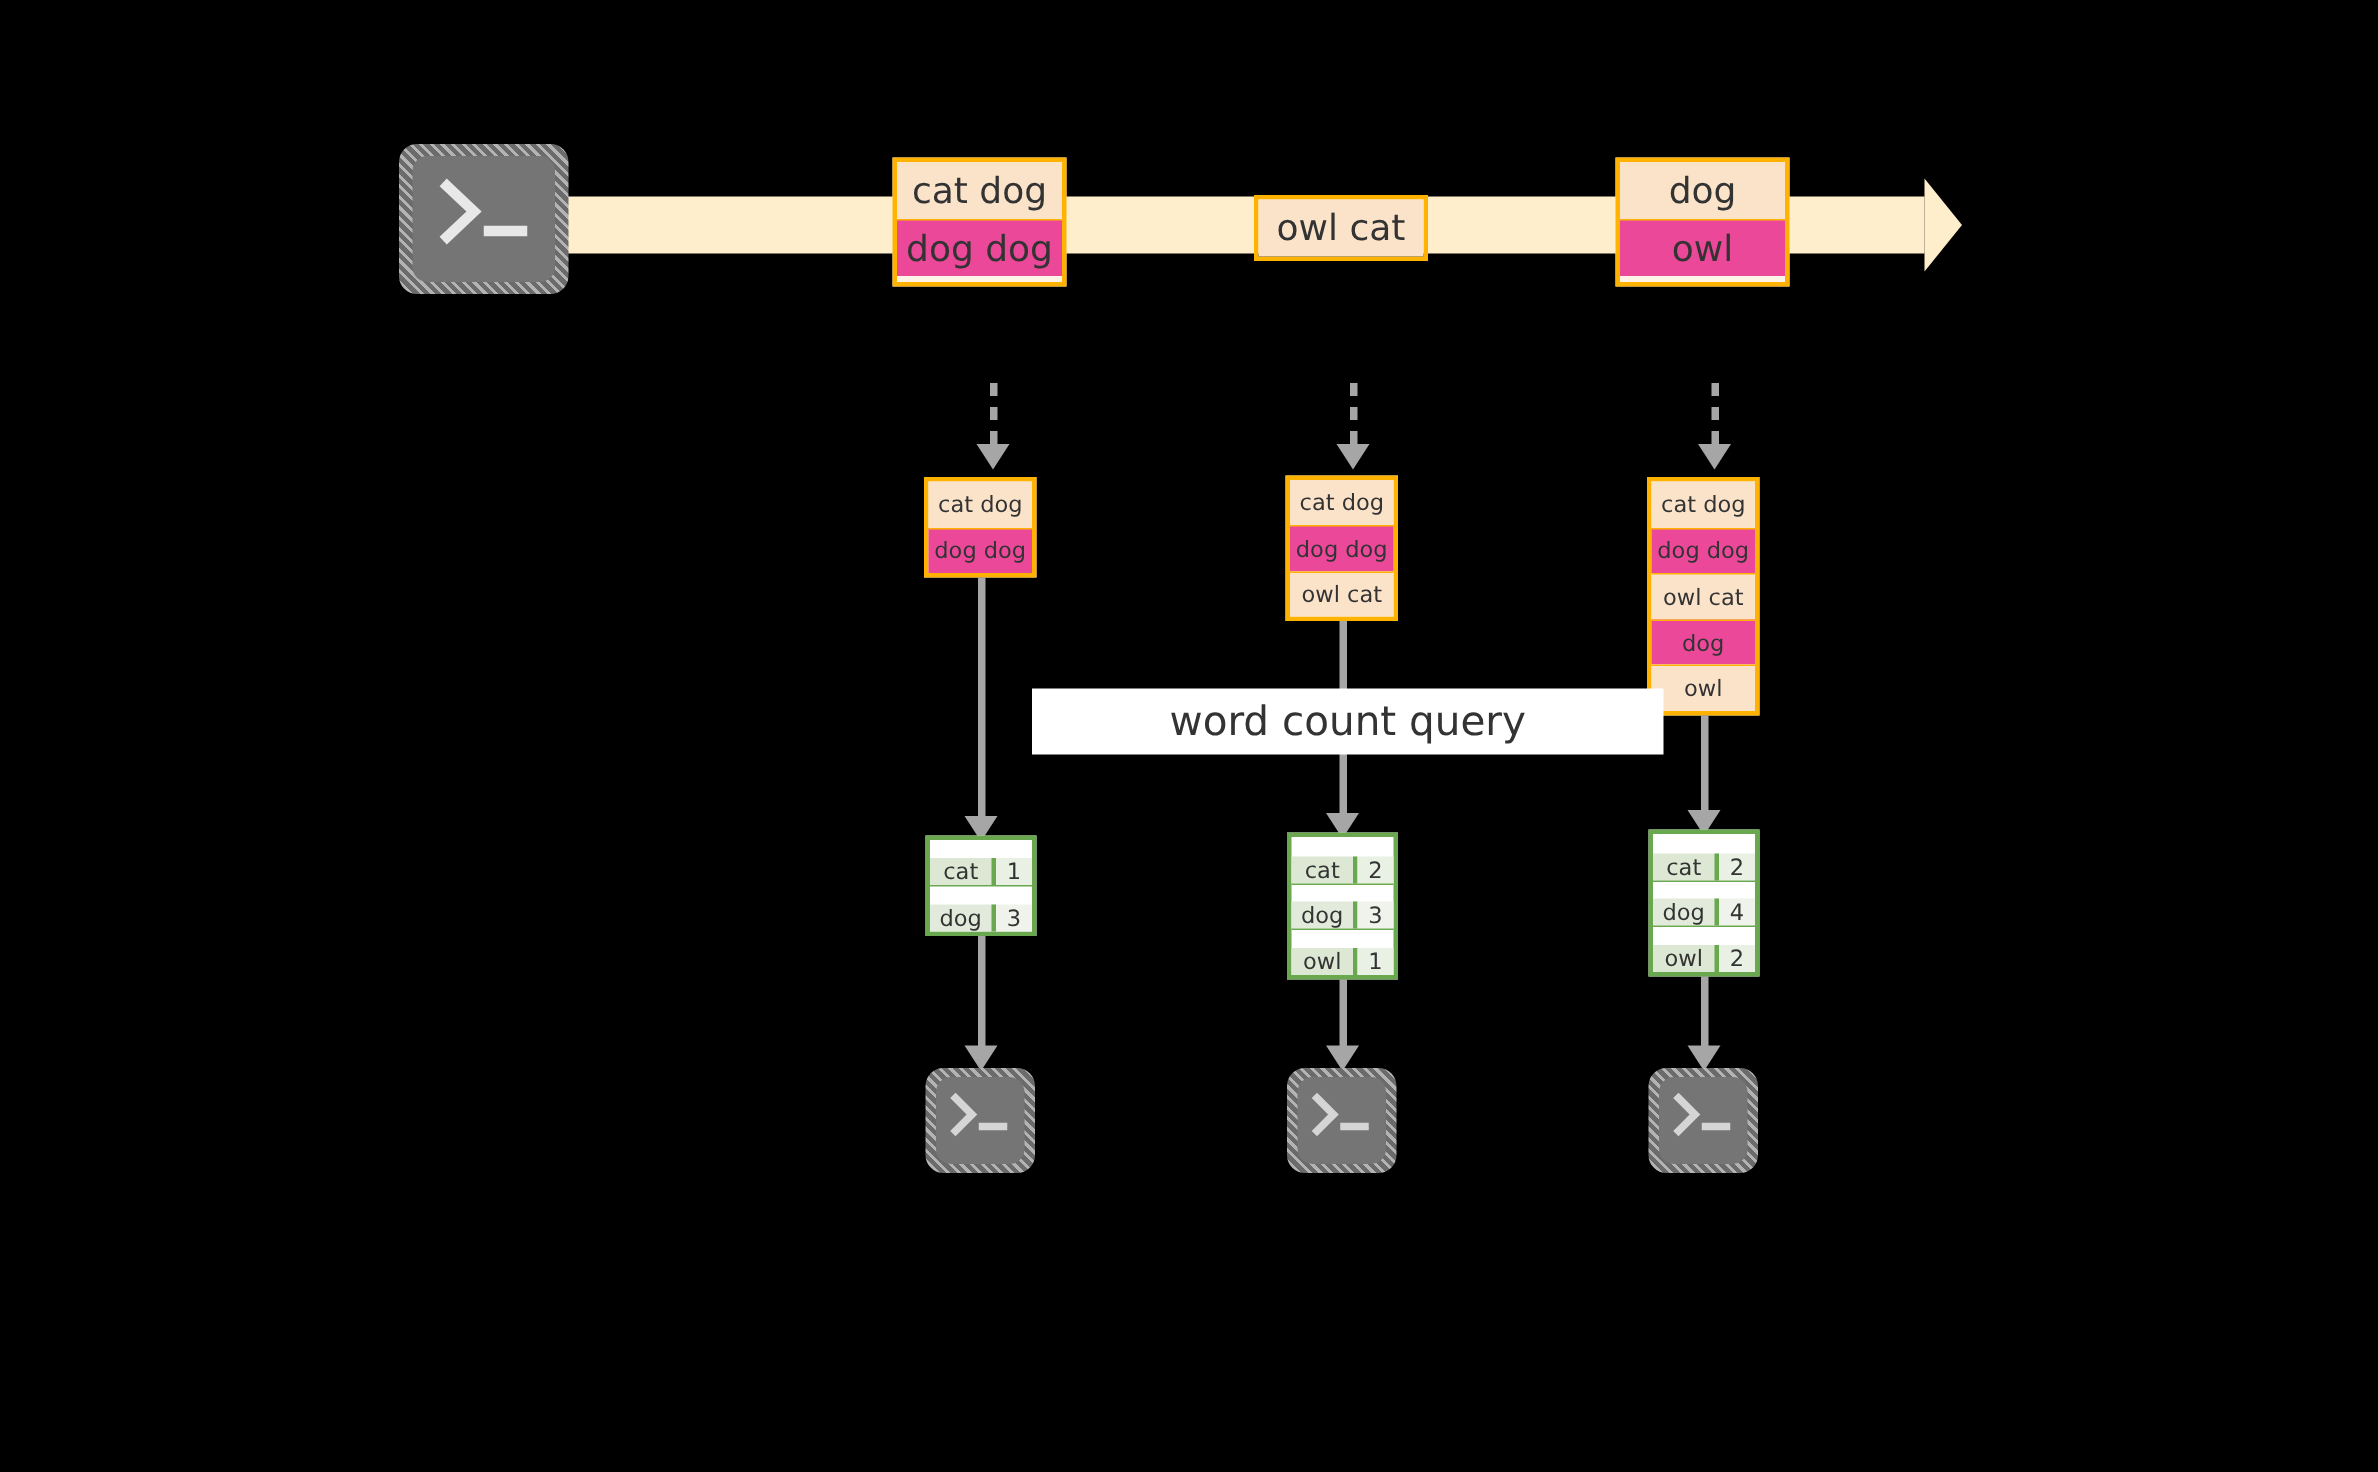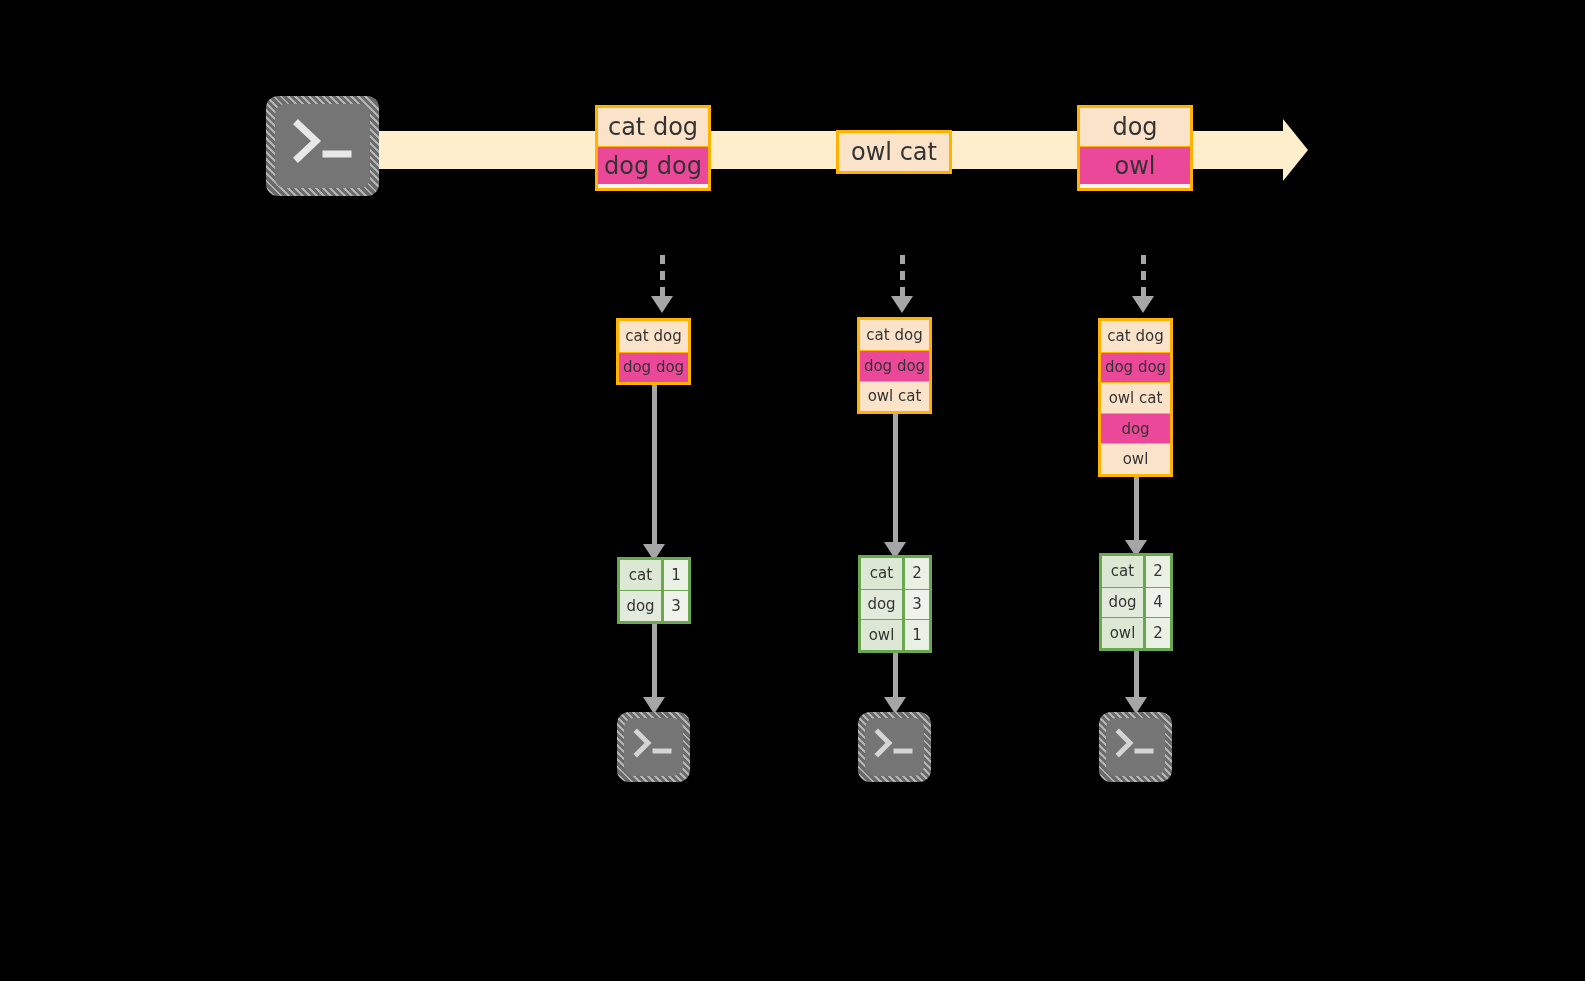--- a/index.html
+++ b/index.html
@@ -35,21 +35,21 @@
   .msgrow:first-child{border-top:none;}
   .msgrow.shade{background:#fbe3ca;}
 
   .big .msgrow{font-size:24px;height:38px;}
   .small .msgrow{font-size:15px;height:30.6px;}
 
   
   .gtable{position:absolute;box-sizing:border-box;border:3px solid #6aa84f;
           background:#ffffff;display:flex;flex-direction:column;}
   .grow{display:flex;height:35px;box-sizing:border-box;
-        border-top:1px solid #6aa84f;}
+        border-top:1px solid #6aa84f;align-items:flex-end;}
   .grow:first-child{border-top:none;}
   .gcell{box-sizing:border-box;display:flex;align-items:center;
          justify-content:center;font-size:15px;color:#333;}
   .gkey{flex:0 0 44px;background:#e2ebdb;border-right:3px solid #6aa84f;}
   .gval{flex:1 1 auto;background:#eff3ec;}
   .grow.shade .gkey{background:#dde8d4;}
   .grow.shade .gval{background:#e9f0e4;}
 
   
   .arrow{position:absolute;}
@@ -227,14 +227,15 @@
 
   <div class="term" style="left:1099px;top:712px;width:73px;height:70px;">
     <div class="hatch"></div>
     <div class="inner" style="left:7px;top:6px;right:7px;bottom:6px;"></div>
     <svg width="73" height="70" viewBox="0 0 73 70">
       <path d="M20 20 L31 31 L20 42" stroke="#d5d5d5" stroke-width="5" fill="none" stroke-linecap="square"></path>
       <path d="M38 39 L52 39" stroke="#d5d5d5" stroke-width="5" fill="none" stroke-linecap="square"></path>
     </svg>
   </div>
 
+  <div class="qlabel" style="left:688px;top:459px;width:421px;height:44px;">word count query</div>
 
 </div>
 
 </body></html>

